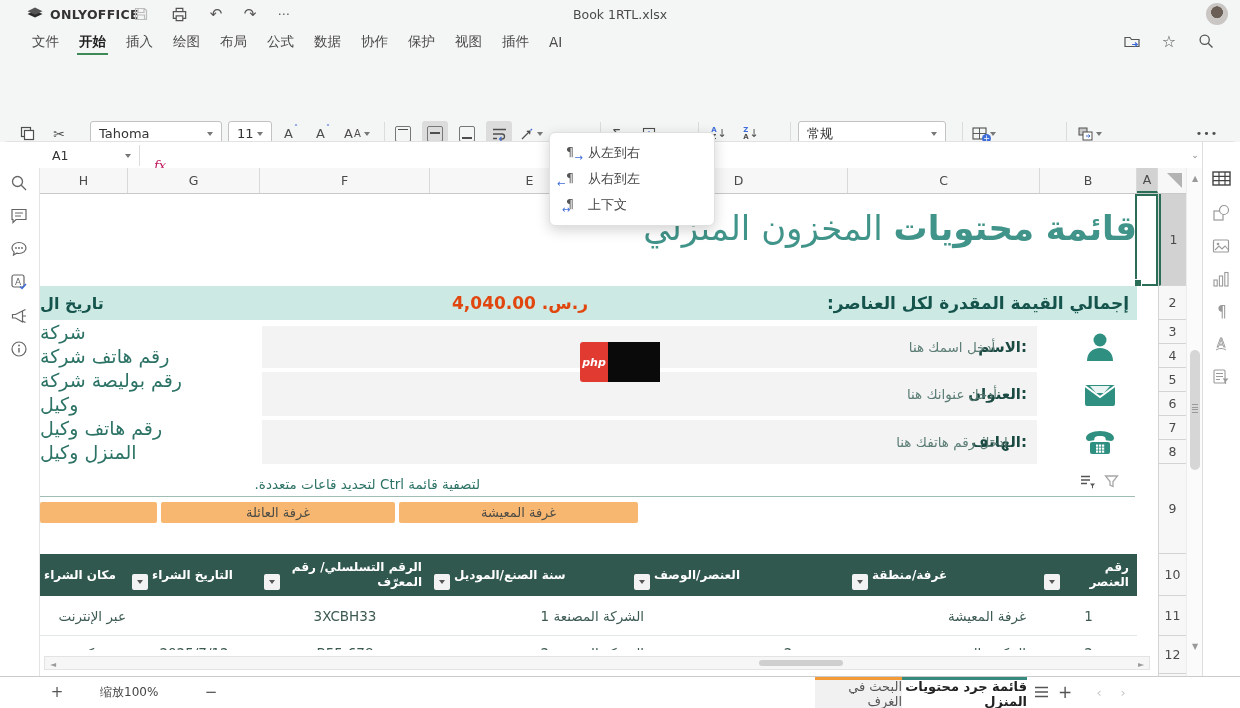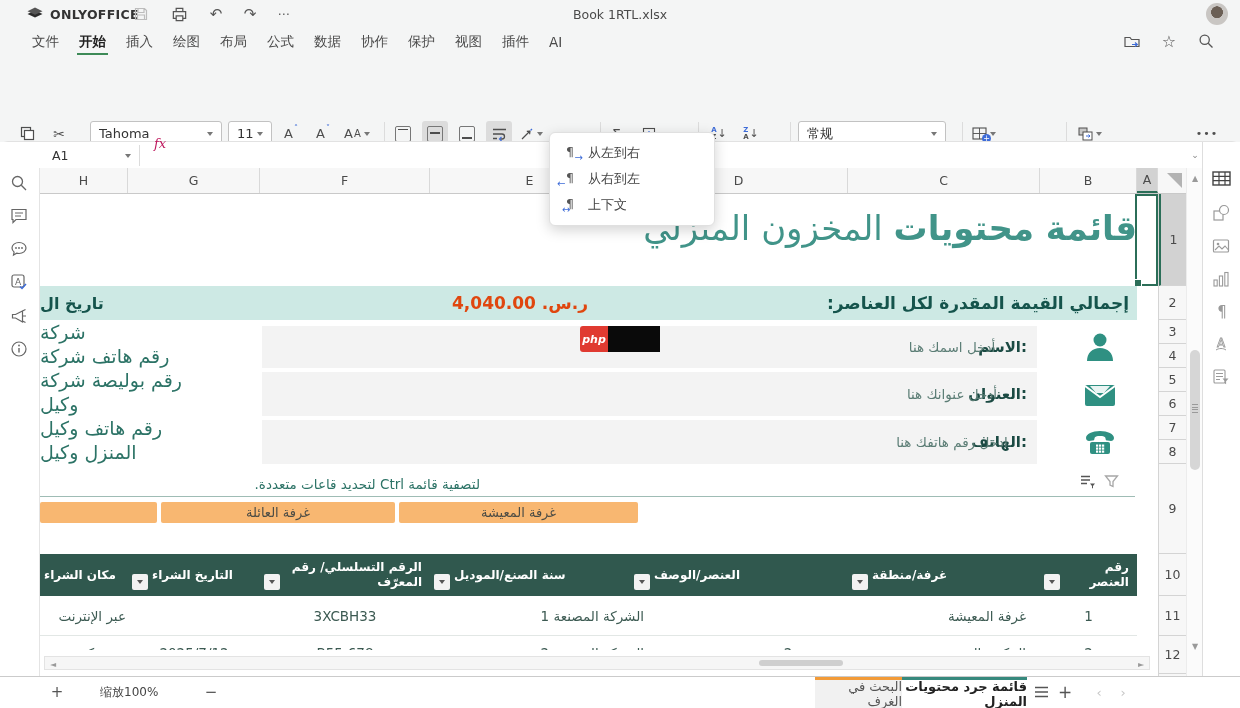--- a/index.html
+++ b/index.html
@@ -44,21 +44,21 @@
           box-shadow:0 4px 14px rgba(0,0,0,.18);padding:7px 0;z-index:60}
   .dditem{height:26px;display:flex;align-items:center;gap:10px;padding:0 12px;font-size:13px;color:#444}
   .dir-ic{position:relative;width:16px;height:16px;font-size:12.5px;color:#555;text-align:center;line-height:14px}
   .dir-ic i{position:absolute;font-style:normal;font-size:10px;color:#3E6CD8;bottom:-4px}
   
   .panel{left:0;top:142px;width:1240px;height:566px;background:#fff;border-radius:8px 8px 0 0;
          box-shadow:0 0 0 1px #e2e2e2}
   .fbar{left:0;top:142px;width:1240px;height:26px;border-bottom:1px solid #e0e0e0}
   .namebox{left:44px;top:145px;width:96px;height:21px;border-right:1px solid #dcdcdc;padding:0 8px;
            justify-content:space-between;box-sizing:border-box;font-size:12.5px;color:#333}
-  .fx{left:148px;top:133px;width:24px;height:21px;font-style:italic;font-family:"DejaVu Serif",serif;
+  .fx{left:148px;top:155px;width:24px;height:21px;font-style:italic;font-family:"DejaVu Serif",serif;
       font-size:13px;color:#be185d}
   .finput{left:176px;top:145px;width:1000px;height:21px}
   
   .colhdr{left:40px;top:168px;width:1118px;height:26px;display:flex;background:#f7f7f7;border-bottom:1px solid #c9c9c9;box-sizing:border-box}
   .colhdr .c{height:100%;border-right:1px solid #d9d9d9;box-sizing:border-box;display:flex;align-items:center;justify-content:center;font-size:12.5px;color:#4a4a4a}
   .corner{left:1158px;top:168px;width:28px;height:26px;background:#f7f7f7;border-bottom:1px solid #c9c9c9;box-sizing:border-box}
   .tri{position:absolute;right:4px;top:5px;width:0;height:0;border-top:15px solid #b3b3b3;border-left:15px solid transparent}
   .rowhdr{left:1158px;top:194px;width:28px;height:482px;background:#f7f7f7;border-left:1px solid #d4d4d4;box-sizing:border-box;overflow:hidden}
   .rowhdr .r0{border-bottom:1px solid #d4d4d4;box-sizing:border-box;display:flex;align-items:center;justify-content:center;font-size:12.5px;color:#4a4a4a}
   .vscroll{left:1186px;top:168px;width:16px;height:508px;background:#fbfbfb;border-left:1px solid #ececec;box-sizing:border-box}
@@ -77,21 +77,21 @@
   .a1h{position:absolute;left:-3px;bottom:-3px;width:6px;height:6px;background:#2B6E58;border:1px solid #fff}
   .band{position:absolute;left:0;top:92px;width:1097px;height:34px;background:#CDE9E4}
   .band-lab{position:absolute;right:8px;top:0;height:34px;display:flex;align-items:center;font-weight:bold;font-size:17px;color:#15544C;direction:rtl}
   .band-val{position:absolute;left:360px;width:240px;top:0;height:34px;display:flex;align-items:center;justify-content:center;font-weight:bold;font-size:17px;color:#E0460E;direction:rtl}
   .band-date{position:absolute;left:0;top:0;height:34px;display:flex;align-items:center;font-weight:bold;font-size:16px;color:#15544C;direction:rtl}
   .inslab{position:absolute;left:0;height:24px;display:flex;align-items:center;font-weight:normal;font-size:19px;color:#2C7366;white-space:nowrap}
   .gbox{position:absolute;left:222px;width:775px;background:#f3f3f3}
   .gbox .lab{position:absolute;right:10px;top:0;bottom:0;display:flex;align-items:center;font-weight:bold;font-size:15px;color:#1B4A43}
   .gbox .val{position:absolute;left:560px;width:260px;top:0;bottom:0;display:flex;align-items:center;justify-content:center;font-size:13.5px;color:#5B7D75}
   .cicon{position:absolute;left:1042px;width:36px;height:36px;color:#2F9082}
-  .php{position:absolute;left:540px;top:132px;width:80px;height:26px;display:flex}
+  .php{position:absolute;left:540px;top:148px;width:80px;height:40px;display:flex}
   .php b{width:28px;background:#e03a31;color:#fff;font-style:italic;font-size:11px;display:flex;align-items:center;justify-content:center;border-radius:3px 0 0 3px}
   .php i{flex:1;background:#0a0a0a}
   .hint{position:absolute;left:0;top:282px;width:440px;height:20px;direction:rtl;white-space:nowrap;overflow:hidden;font-size:13.5px;color:#2C7366}
   .hintline{position:absolute;left:0;top:302px;width:1095px;height:1px;background:#9FBCB5}
   .slicer{position:absolute;top:308px;height:21px;background:#F8B771;border-radius:2px;display:flex;align-items:center;justify-content:center;font-size:13px;color:#4c4c45;direction:rtl}
   .thead{position:absolute;left:0;top:360px;width:1097px;height:42px;background:#30584E}
   .th{position:absolute;top:0;height:42px;box-sizing:border-box;display:flex;align-items:center;justify-content:flex-end;
       padding:0 8px 0 24px;color:#fff;font-weight:bold;font-size:12px;direction:rtl;text-align:right;line-height:1.25;overflow:hidden}
   .fbtn{position:absolute;left:4px;bottom:6px;width:16px;height:16px;background:#f2f2f2;border-radius:2px;display:flex;align-items:center;justify-content:center}
   .fbtn b{width:0;height:0;border-left:3.5px solid transparent;border-right:3.5px solid transparent;border-top:4.5px solid #555}

